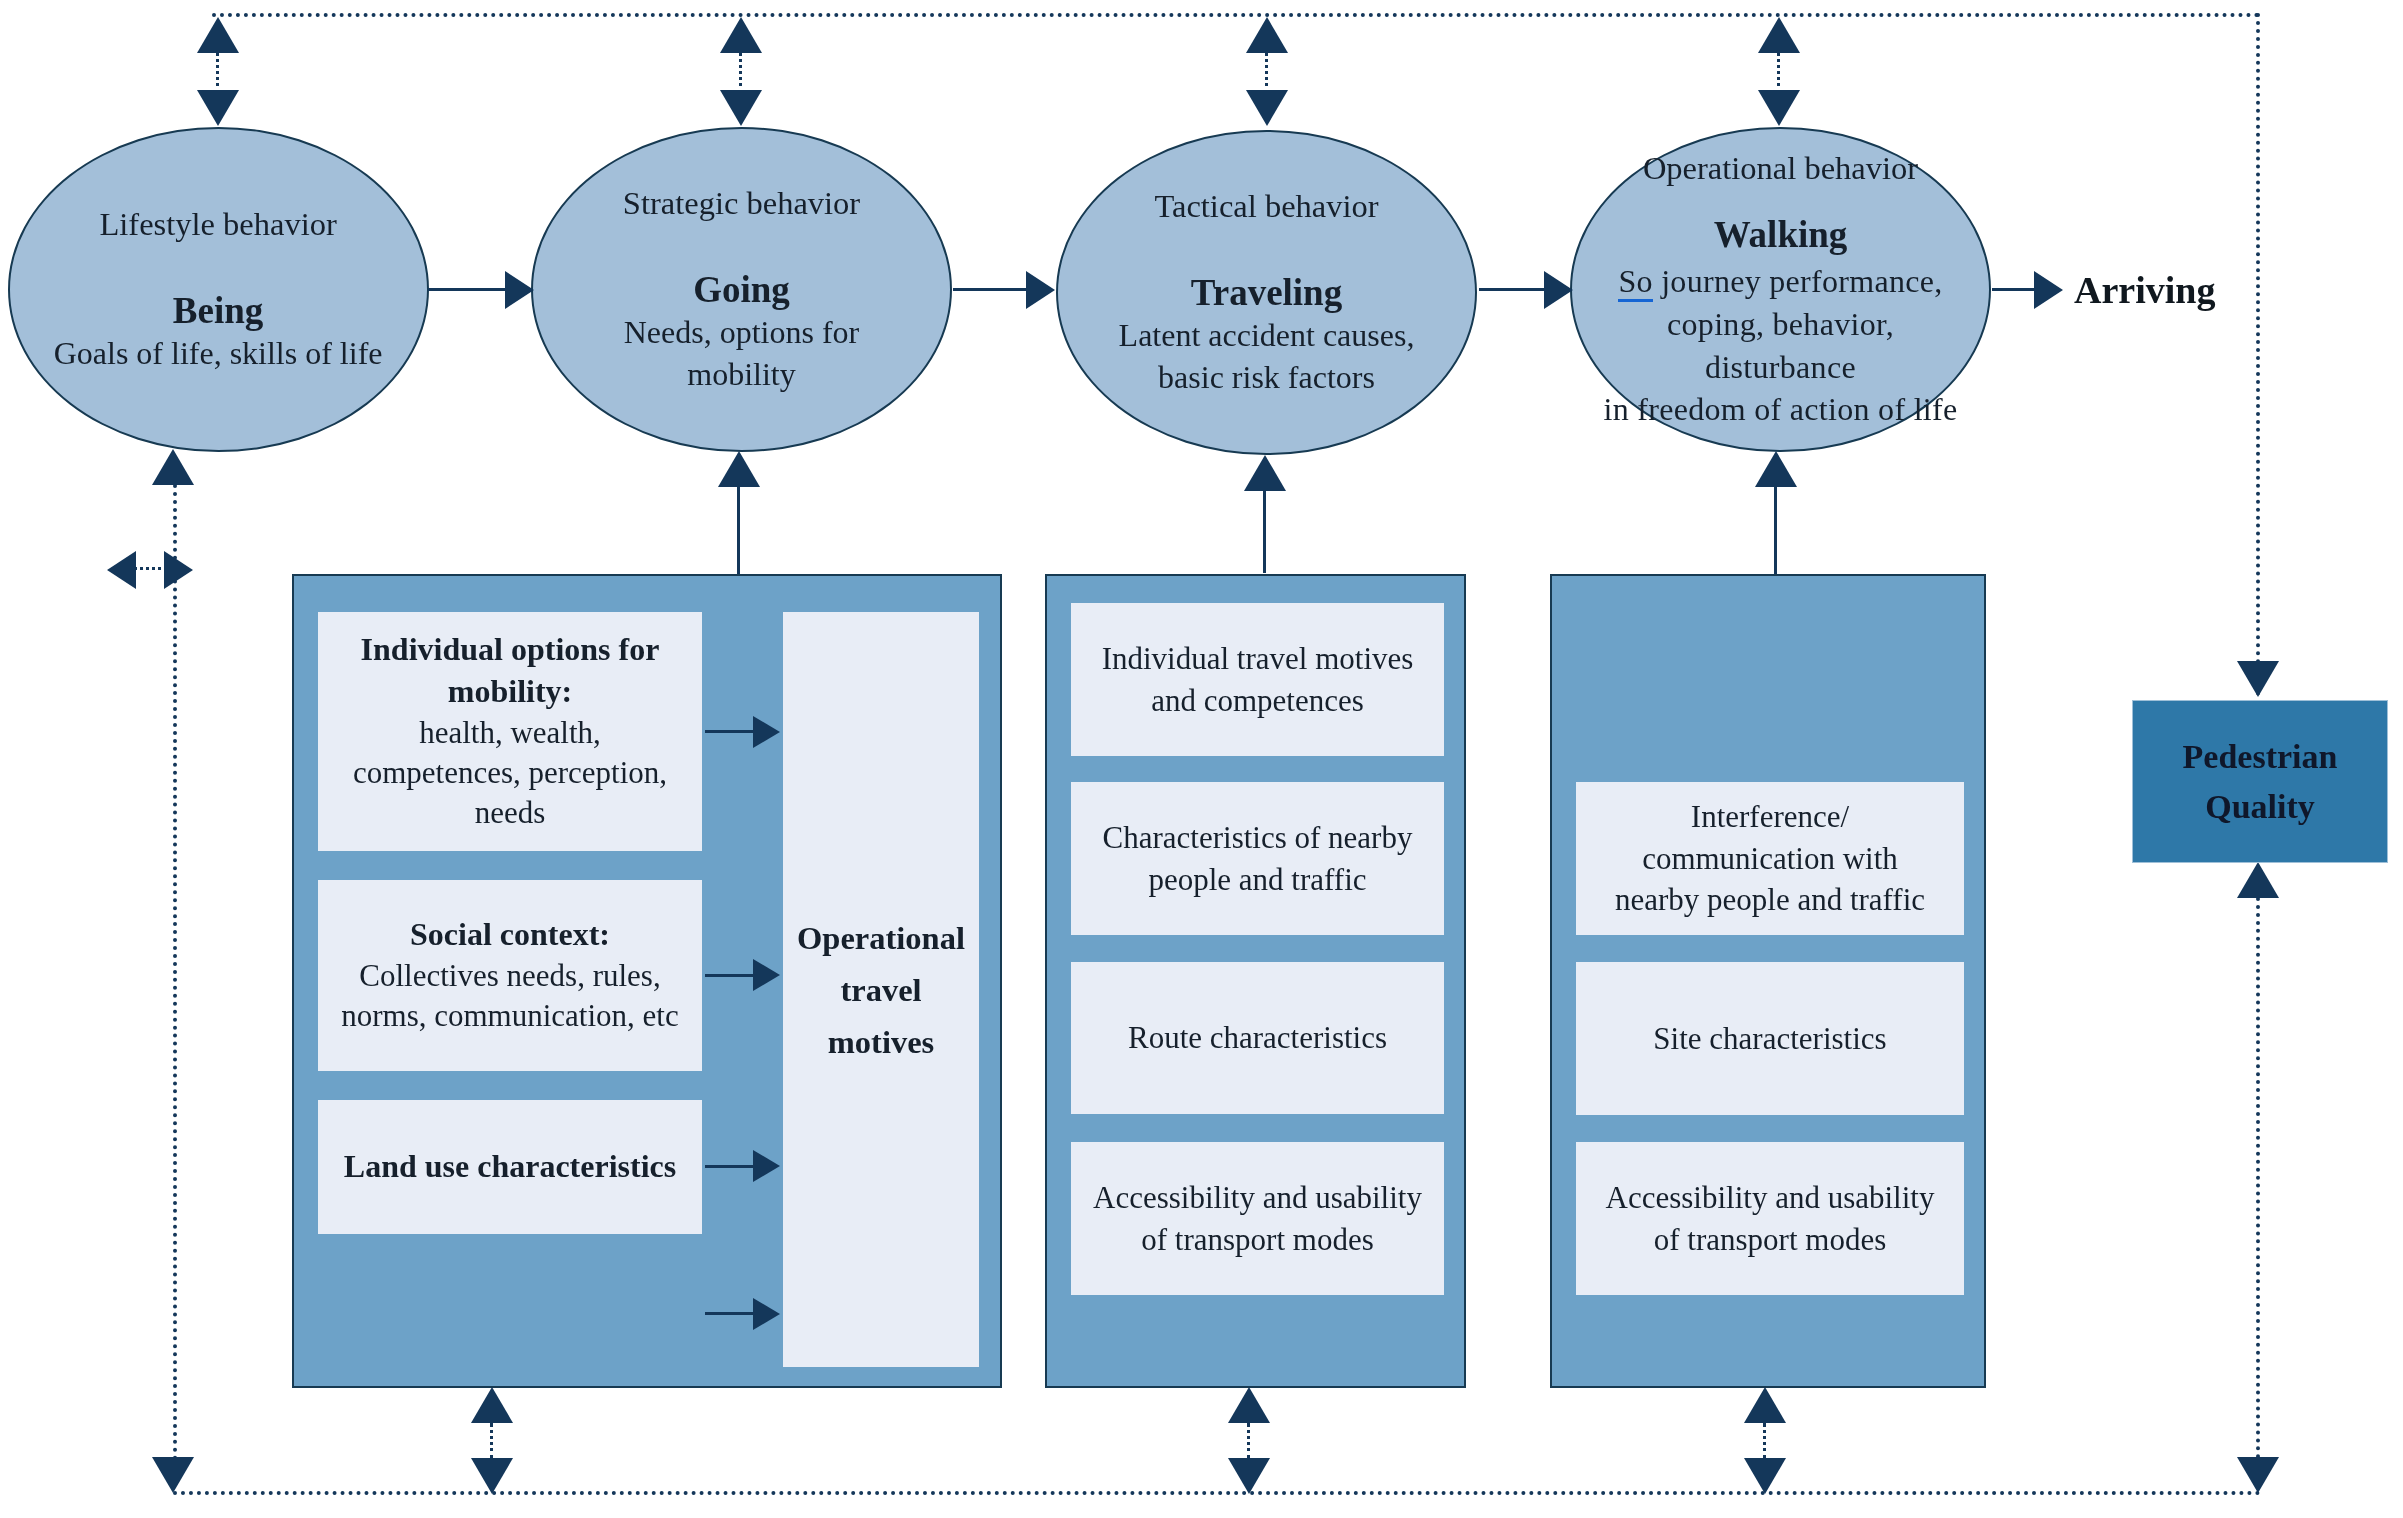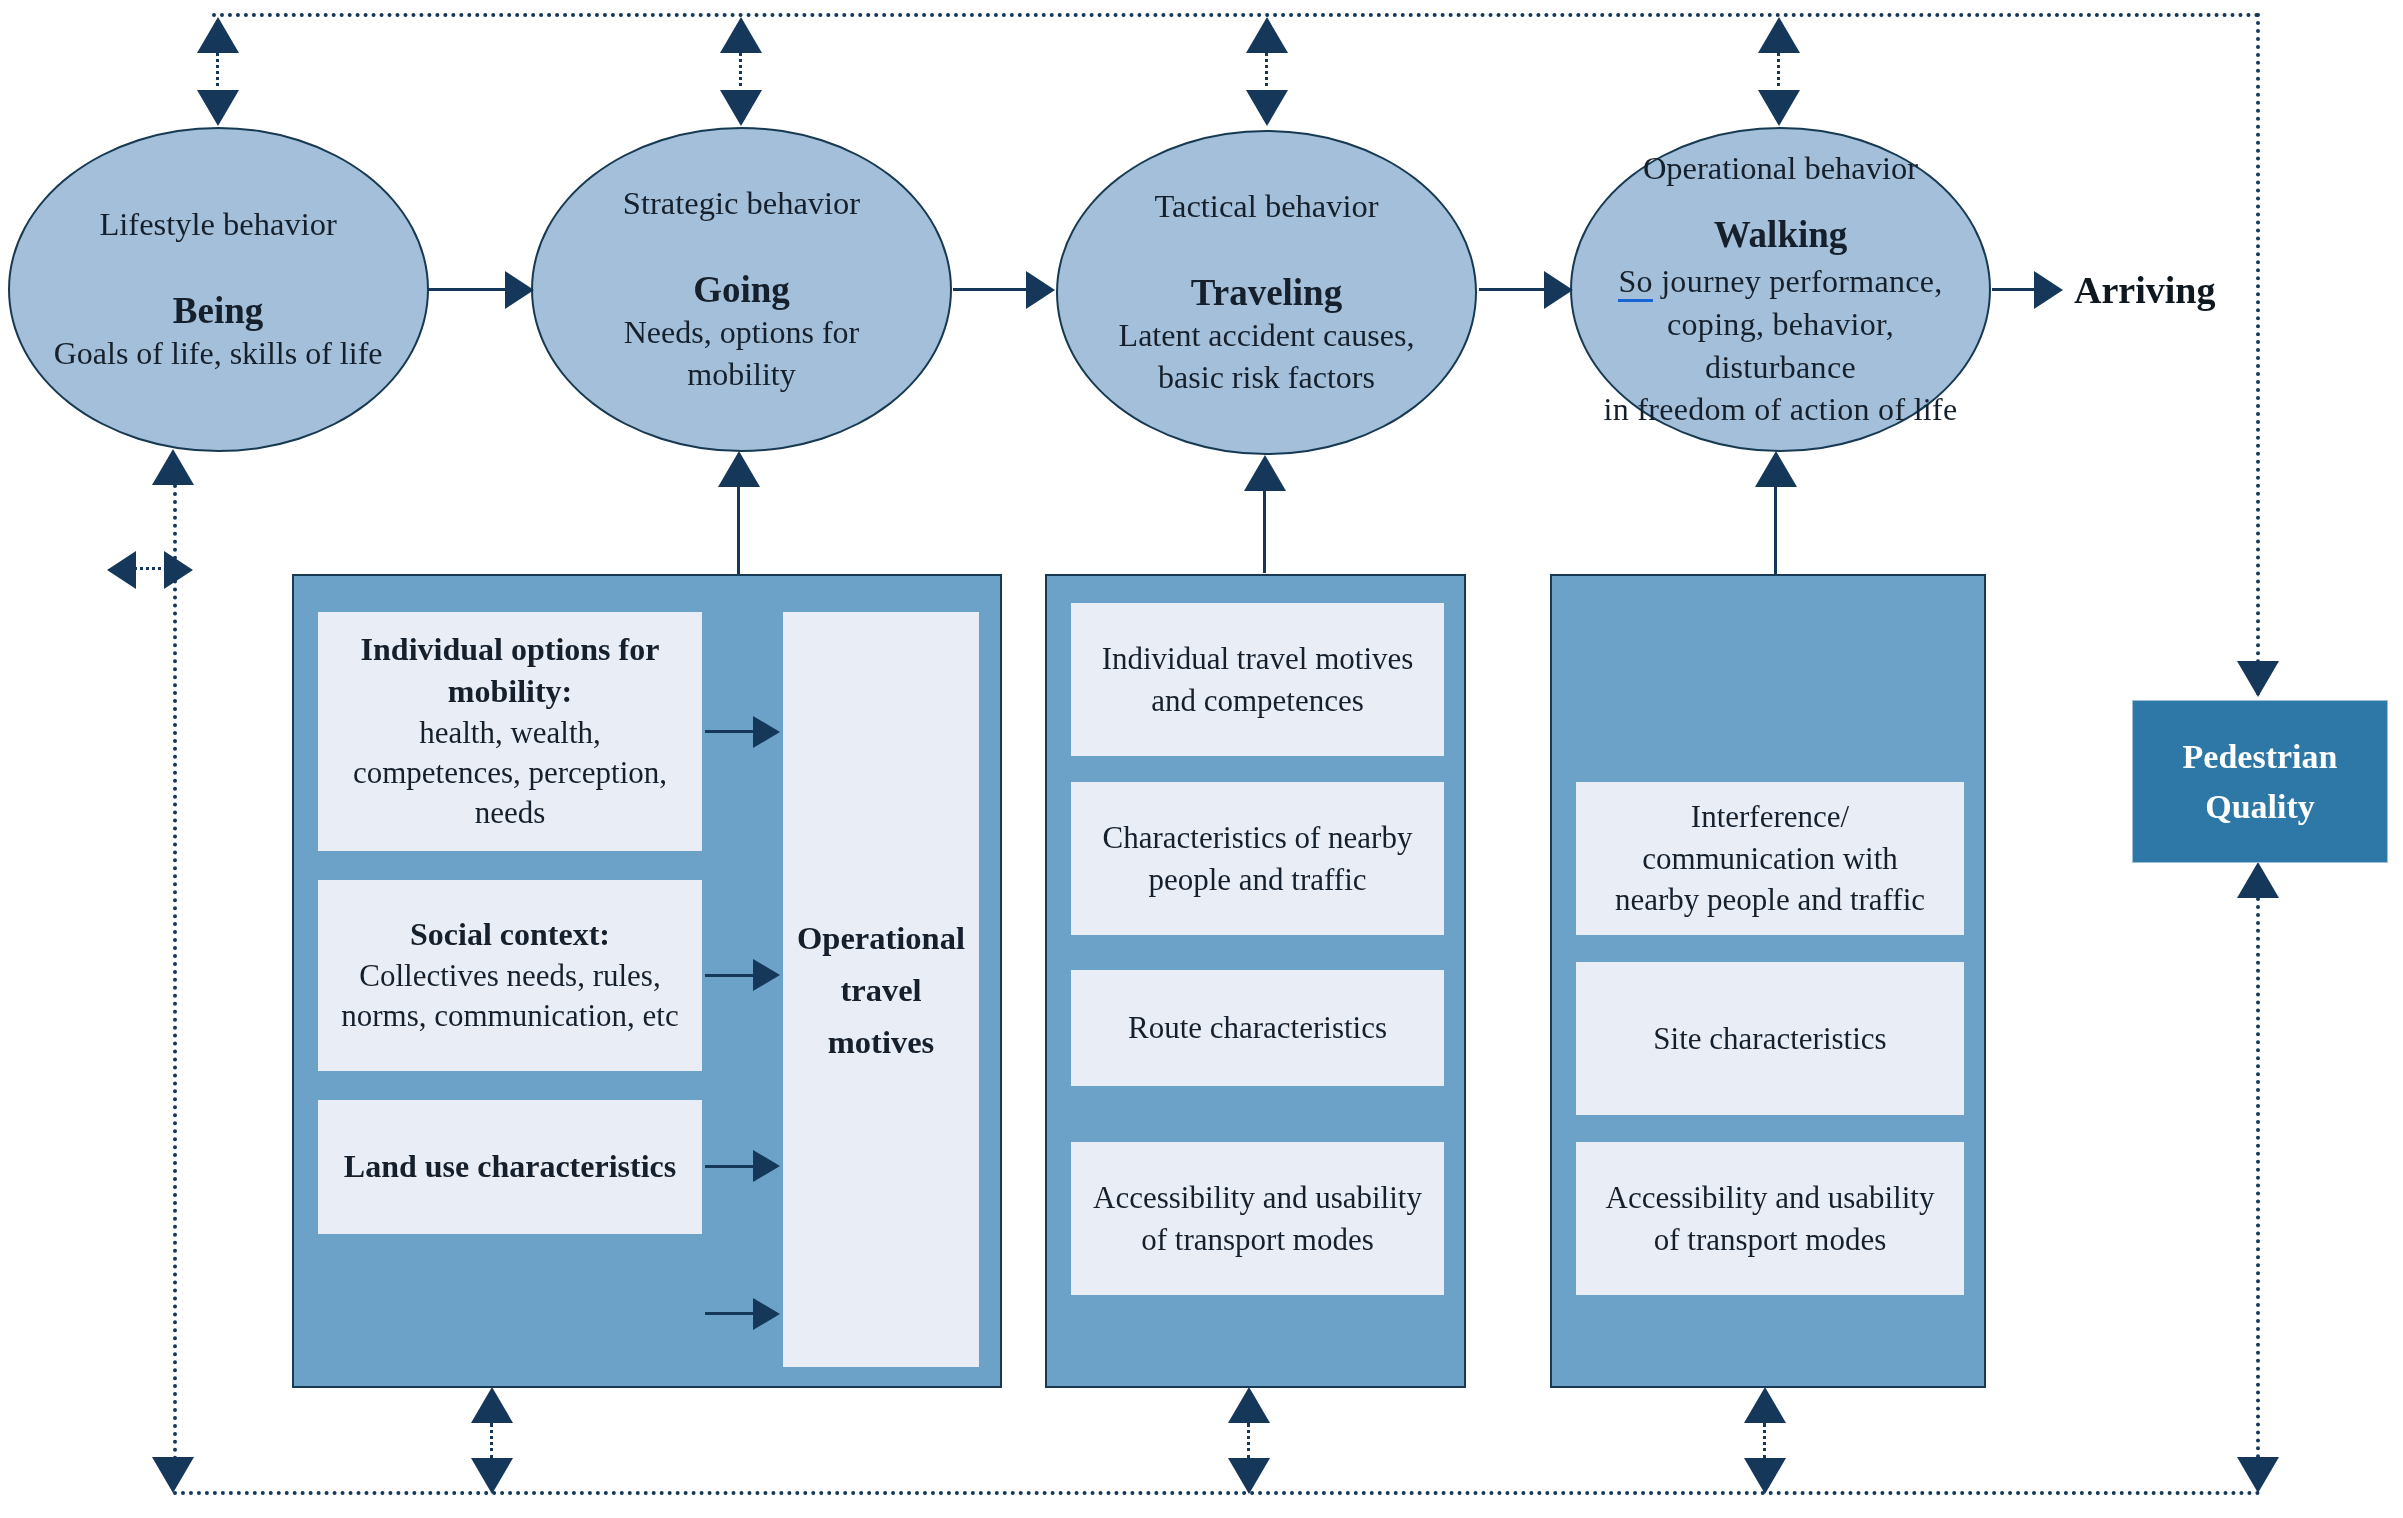--- a/index.html
+++ b/index.html
@@ -51,21 +51,21 @@
   .lbox{position:absolute;background:var(--inner-box-fill);display:flex;flex-direction:column;
     align-items:center;justify-content:center;text-align:center;padding:5.7px 11.5px}
   .lbox-h{font-weight:bold;font-size:32px;line-height:1.3;white-space:pre-line}
   .lbox-b{font-size:31px;line-height:1.3;white-space:pre-line}
   .mbox{position:absolute;background:var(--inner-box-fill);display:flex;align-items:center;justify-content:center;
     text-align:center;font-size:31px;line-height:1.35;white-space:pre-line;padding:5.7px 9.6px}
   .sidebox{position:absolute;background:var(--inner-box-fill);display:flex;align-items:center;justify-content:center;
     text-align:center;font-weight:bold;font-size:32.5px;line-height:1.6;white-space:pre-line;padding:7.6px}
 
   .arriving{position:absolute;font-size:38px;font-weight:bold;line-height:1.15;color:#10181f}
-  .pqbox{position:absolute;background:var(--pq-fill);border:1.9px solid var(--pq-border);color:#ffffff;
+  .pqbox{position:absolute;background:var(--pq-fill);border:1.9px solid var(--pq-border);color:#0f172a;
     display:flex;align-items:center;justify-content:center;text-align:center;
     font-size:34px;font-weight:bold;line-height:1.45;padding:9.6px}
 </style>
 </head>
 <body>
 
 <div class="canvas">
 
   <div class="dot-h" style="left:212px;top:13.4px;width:2049px"></div>
   <div class="dot-v" style="left:2256px;top:13.4px;height:683px"></div>
@@ -177,21 +177,21 @@
     <div class="sidebox" style="left:489px;top:36px;width:196px;height:755px">Operational
 travel
 motives</div>
   </div>
 
   <div class="group" style="left:1045px;top:574px;width:421px;height:814px">
     <div class="mbox" style="left:24px;top:27px;width:373px;height:153px">Individual travel motives
 and competences</div>
     <div class="mbox" style="left:24px;top:206px;width:373px;height:153px">Characteristics of nearby
 people and traffic</div>
-    <div class="mbox" style="left:24px;top:394px;width:373px;height:116px">Route characteristics</div>
+    <div class="mbox" style="left:24px;top:386px;width:373px;height:152px">Route characteristics</div>
     <div class="mbox" style="left:24px;top:566px;width:373px;height:153px">Accessibility and usability
 of transport modes</div>
   </div>
 
   <div class="group" style="left:1550px;top:574px;width:436px;height:814px">
     <div class="mbox" style="left:24px;top:206px;width:388px;height:153px">Interference/
 communication with
 nearby people and traffic</div>
     <div class="mbox" style="left:24px;top:386px;width:388px;height:153px">Site characteristics</div>
     <div class="mbox" style="left:24px;top:566px;width:388px;height:153px">Accessibility and usability

